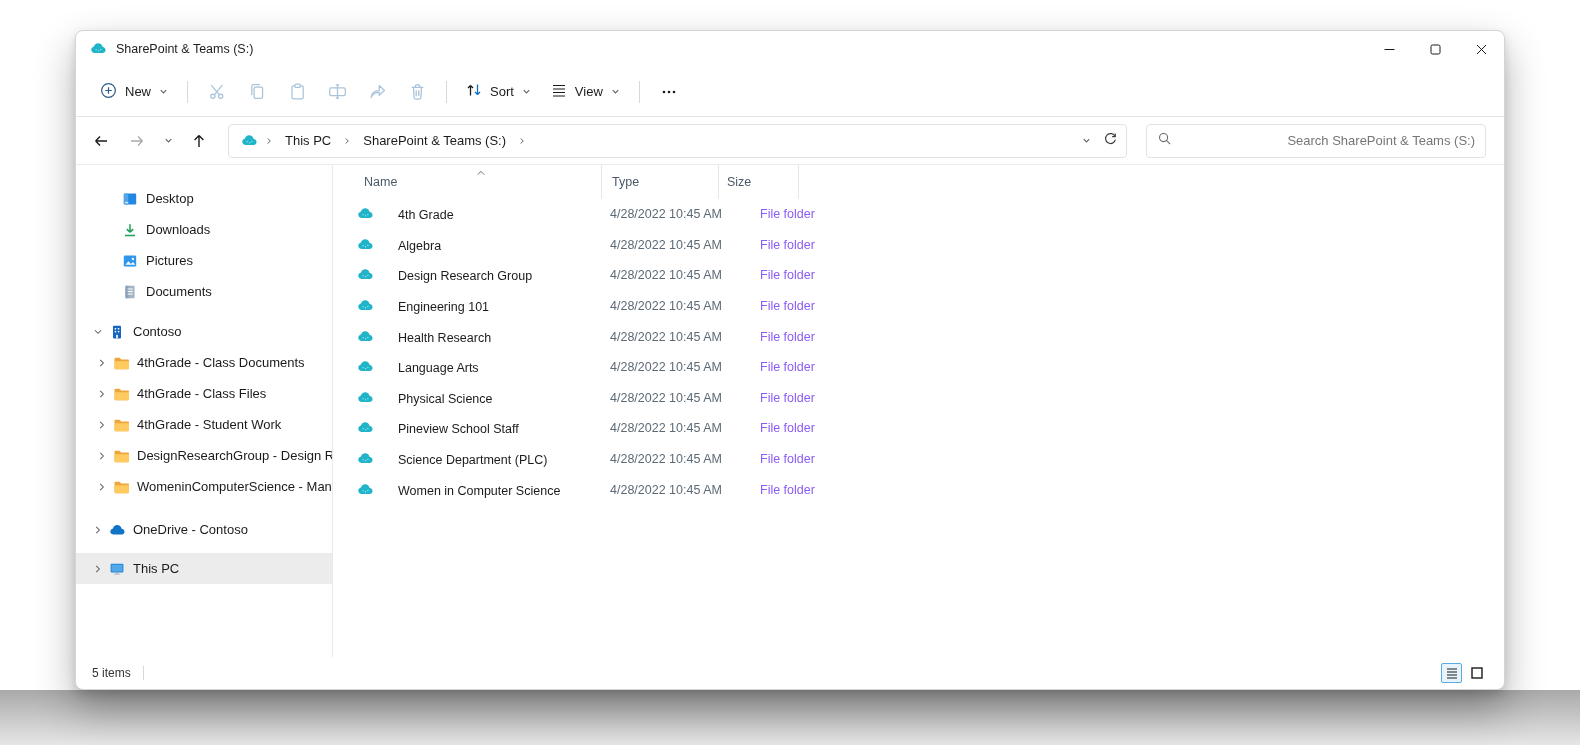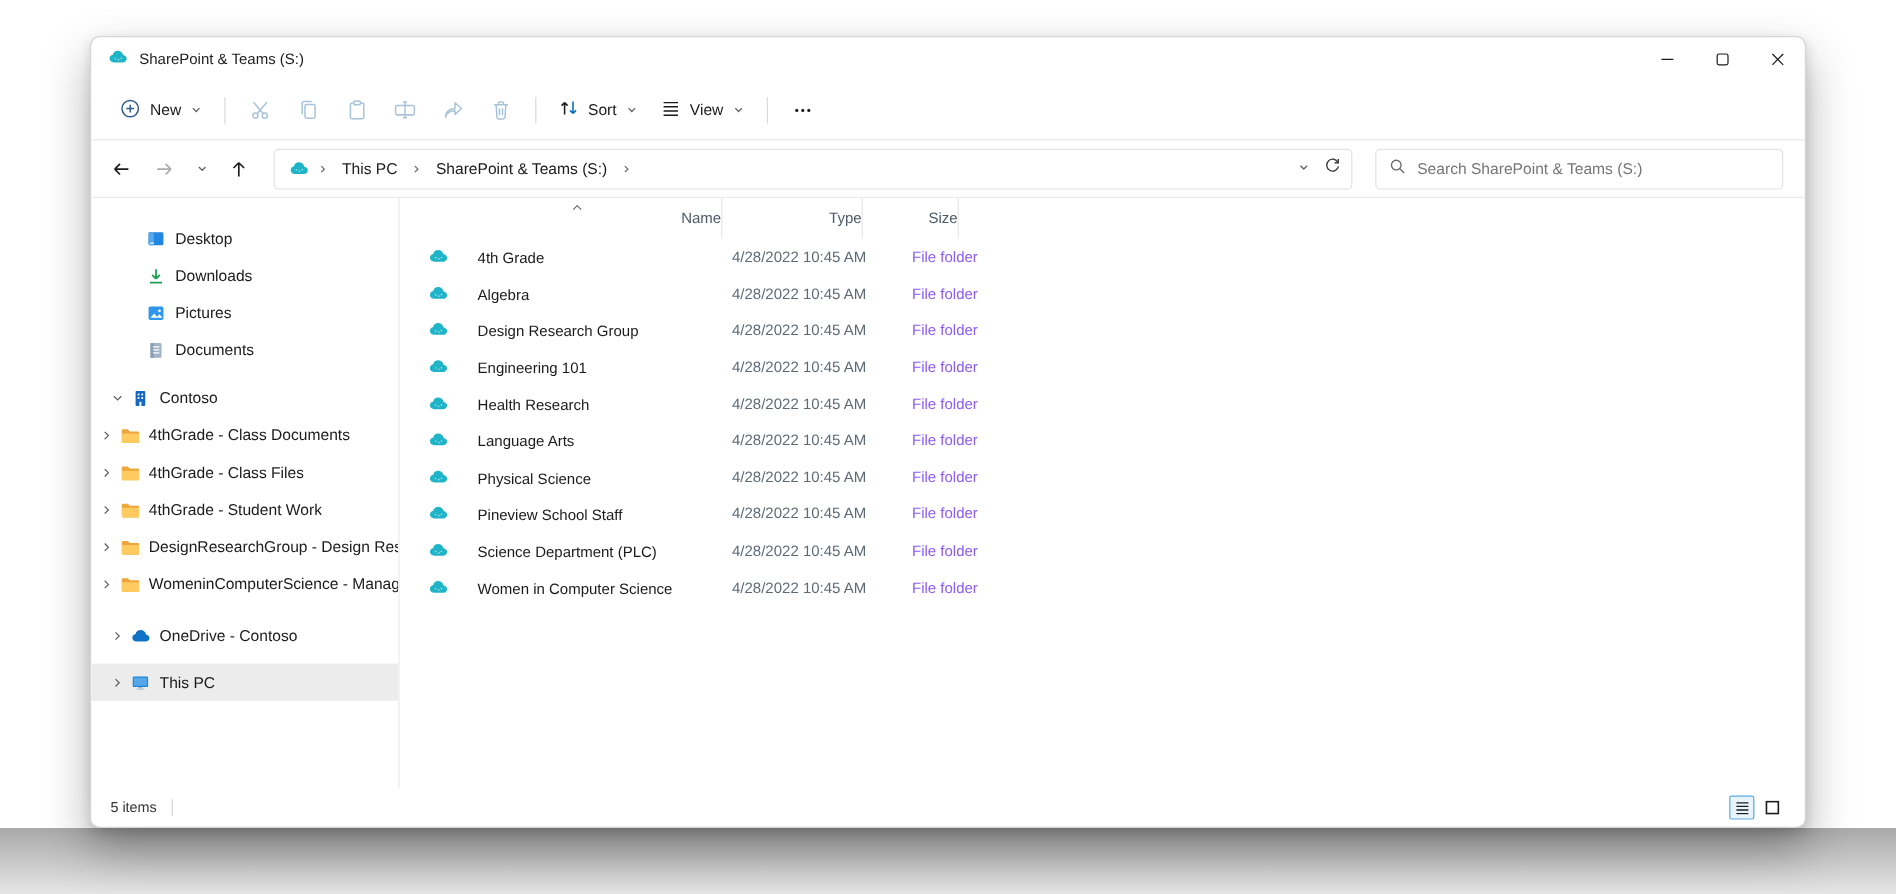--- a/index.html
+++ b/index.html
@@ -34,48 +34,48 @@
   .navbtn.small { width:20px; }
   .addressbox { flex:1; height:34px; margin-left:8px; border:1px solid #e2e2e2; border-radius:4px;
     background:#fff; display:flex; align-items:center; padding:0 8px 0 12px; min-width:0; }
   .crumbs { display:flex; align-items:center; gap:4px; font-size:13px; color:#1b1b1b; flex:1; }
   .crumb { padding:3px 5px; border-radius:3px; white-space:nowrap; }
   .crumbsep { display:flex; margin:0 2px; }
   .addr-right { display:flex; align-items:center; gap:10px; margin-left:auto; }
   .searchbox { width:340px; height:34px; margin-left:13px; border:1px solid #e2e2e2; border-radius:4px;
     background:#fff; display:flex; align-items:center; padding:0 10px; gap:9px; flex:none; }
   .searchbox input { border:none; outline:none; flex:1; font-size:13px; color:#6d28d9;
-    font-family:"Liberation Sans","DejaVu Sans",sans-serif; background:transparent; }
+    font-family:"Liberation Sans","DejaVu Sans",sans-serif; background:transparent;text-align:right; }
   .searchbox input::placeholder { color:#767676; }
 
   
   .content { flex:1; display:flex; min-height:0; }
   .sidebar { width:256px; flex:none; padding-top:18px; overflow:hidden; }
   .sitem { height:31px; display:flex; align-items:center; font-size:13px; color:#1b1b1b;
     white-space:nowrap; overflow:hidden; }
   .sitem .sichev { width:18px; flex:none; display:flex; justify-content:center; }
   .sitem .sicon { width:20px; flex:none; display:flex; justify-content:center; margin-right:6px; }
   .sitem .slabel { overflow:hidden; white-space:nowrap; }
   .lvl0 { padding-left:13px; }
   .lvl1qa { padding-left:44px; }
-  .lvl1ct { padding-left:4px; }
+  .lvl1ct { padding-left:4px;margin-left:13px; }
   .sitem.selected { background:#ececec; }
   .gap9 { margin-top:9px; } .gap12 { margin-top:12px; } .gap8 { margin-top:8px; }
   .vdivider { width:1px; background:#e9e9e9; flex:none; }
 
   
   .filearea { flex:1; position:relative; overflow:hidden; }
   .listheader { position:relative; height:34px; display:flex; align-items:center;
     font-size:12.5px; color:#4c5a68; }
   .hname  { width:269px; padding-left:31px; }
   .hdate  { width:148px; padding-left:8px; }
   .htype  { width:117px; padding-left:10px; }
   .hsize  { width:80px;  padding-left:8px; }
   .hcell { position:relative; height:100%; display:flex; align-items:center;
-    border-right:1px solid #e7e7e7;justify-content:flex-end; }
+    border-right:1px solid #e7e7e7; }
   .sortcaret { position:absolute; left:143px; top:1px; }
   .frow { height:30.6px; display:flex; align-items:center; font-size:12.5px; }
   .fname { width:269px; display:flex; align-items:flex-end; padding-left:24px; color:#1b1b1b; gap:24px; }
   .fdate { width:148px; padding-left:8px; color:#5d6a75; }
   .ftype { width:117px; padding-left:10px; color:#8b5cf6; }
   .fsize { width:80px; padding-left:8px; color:#5d6a75; }
 
   
   .statusbar { height:32px; flex:none; display:flex; align-items:center; padding:0 17px 0 16px; }
   .statusbar .count { font-size:12px; color:#333; }

